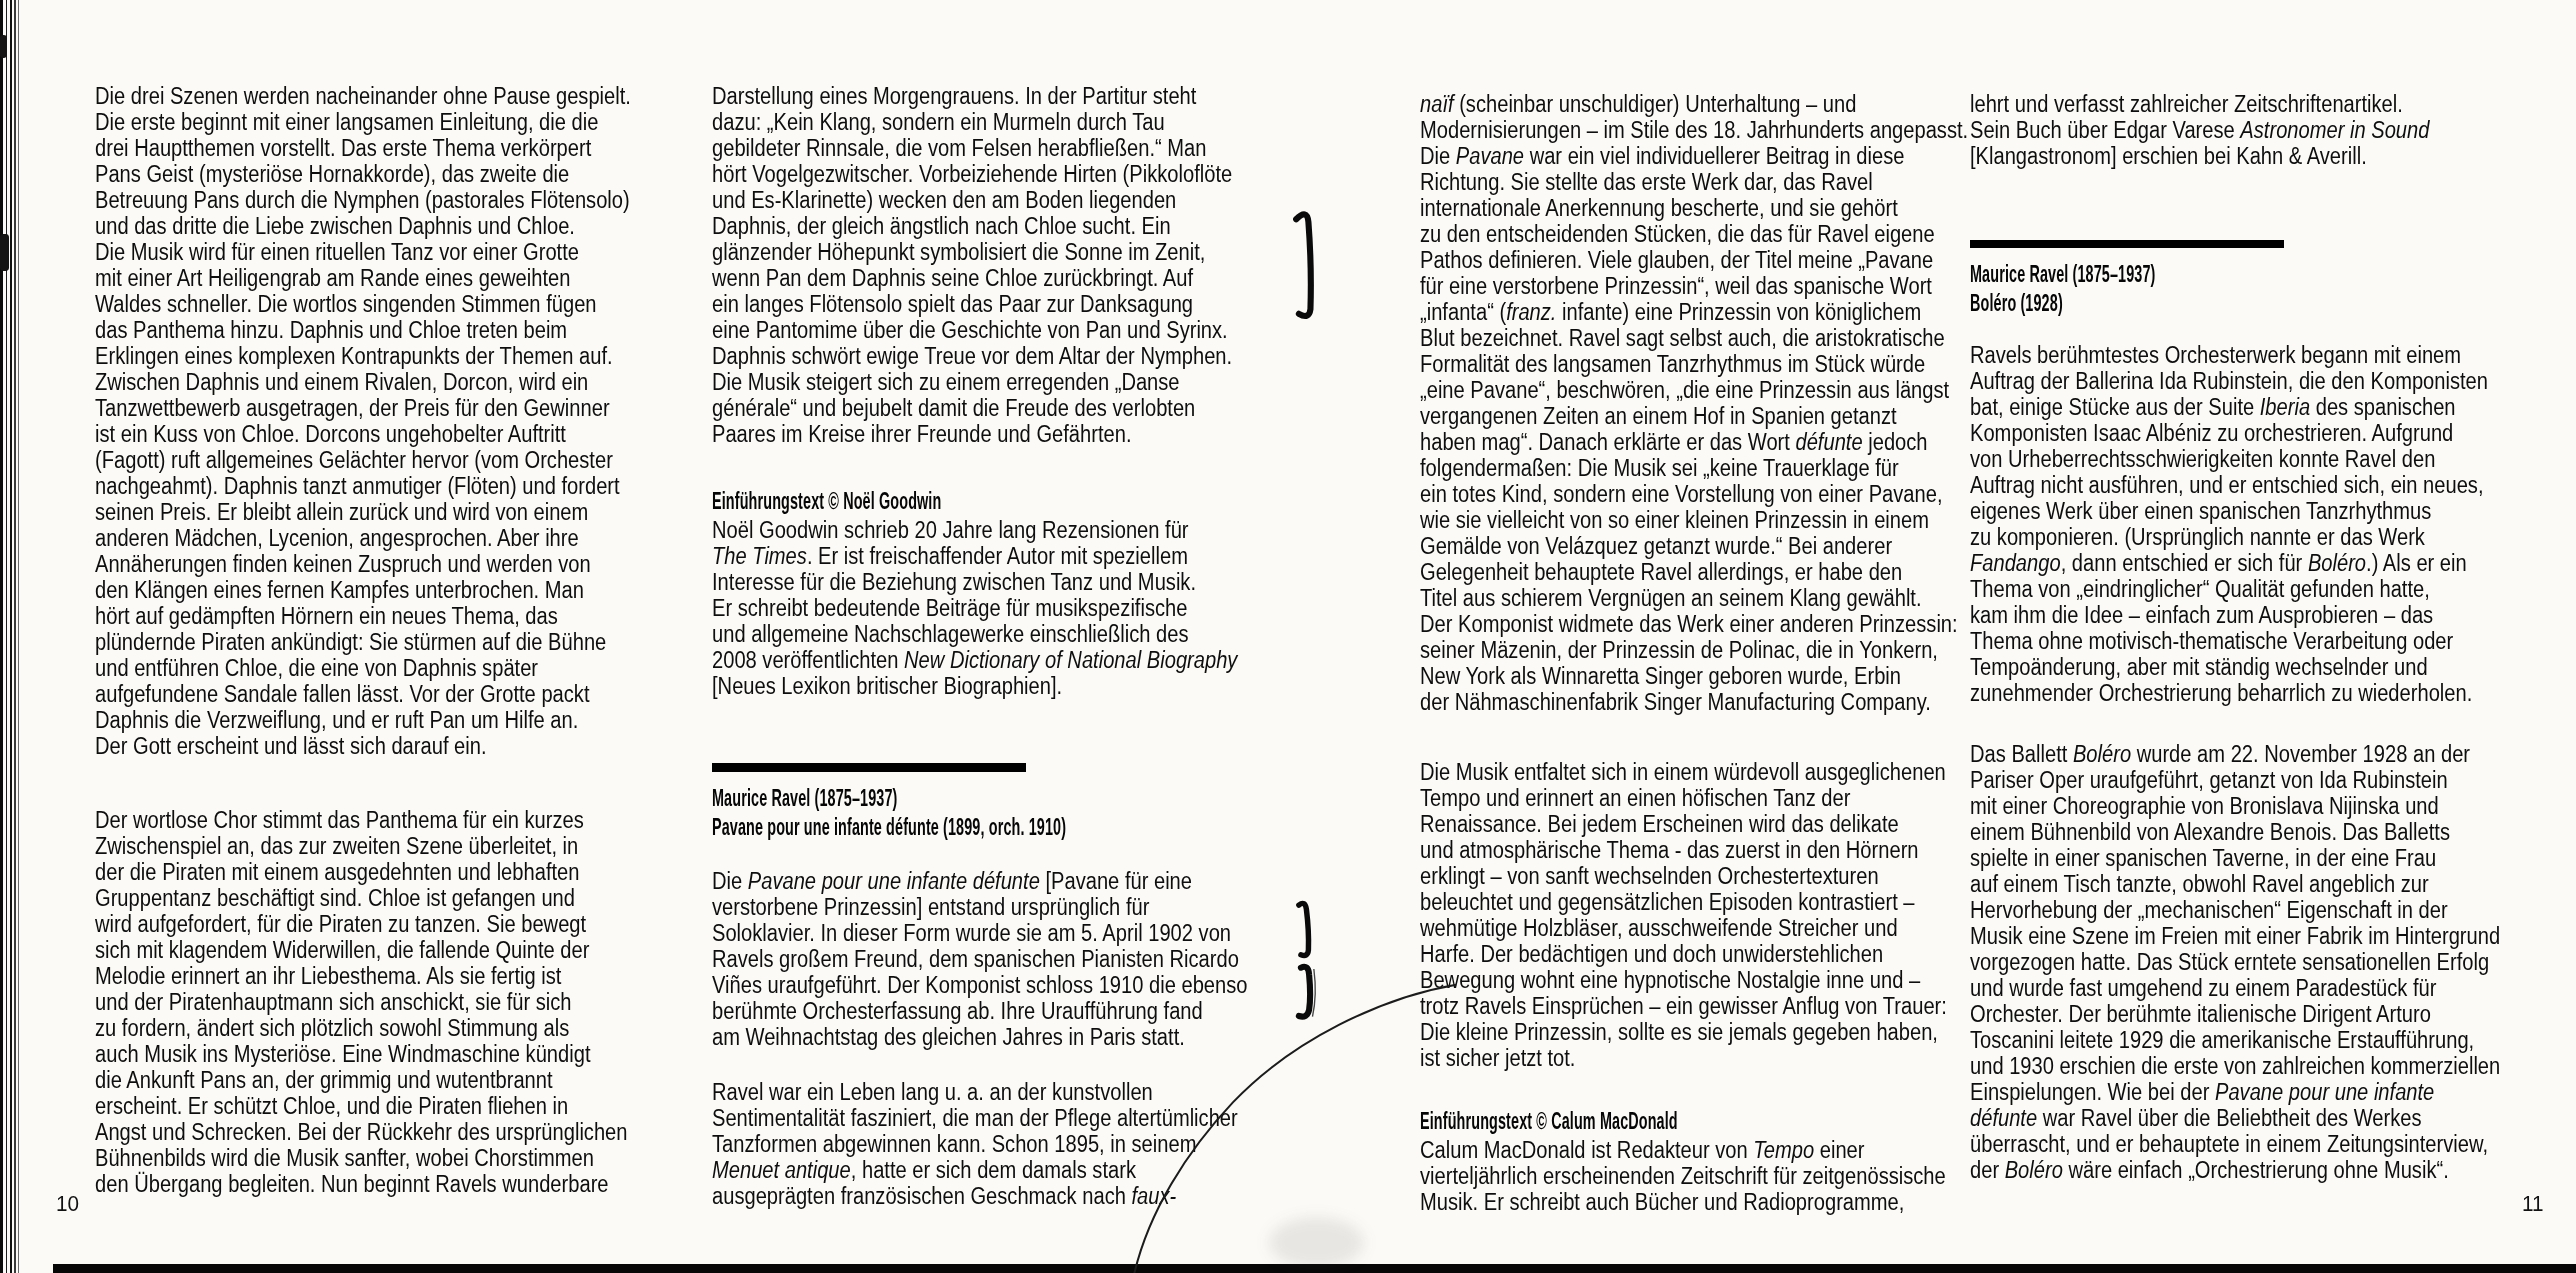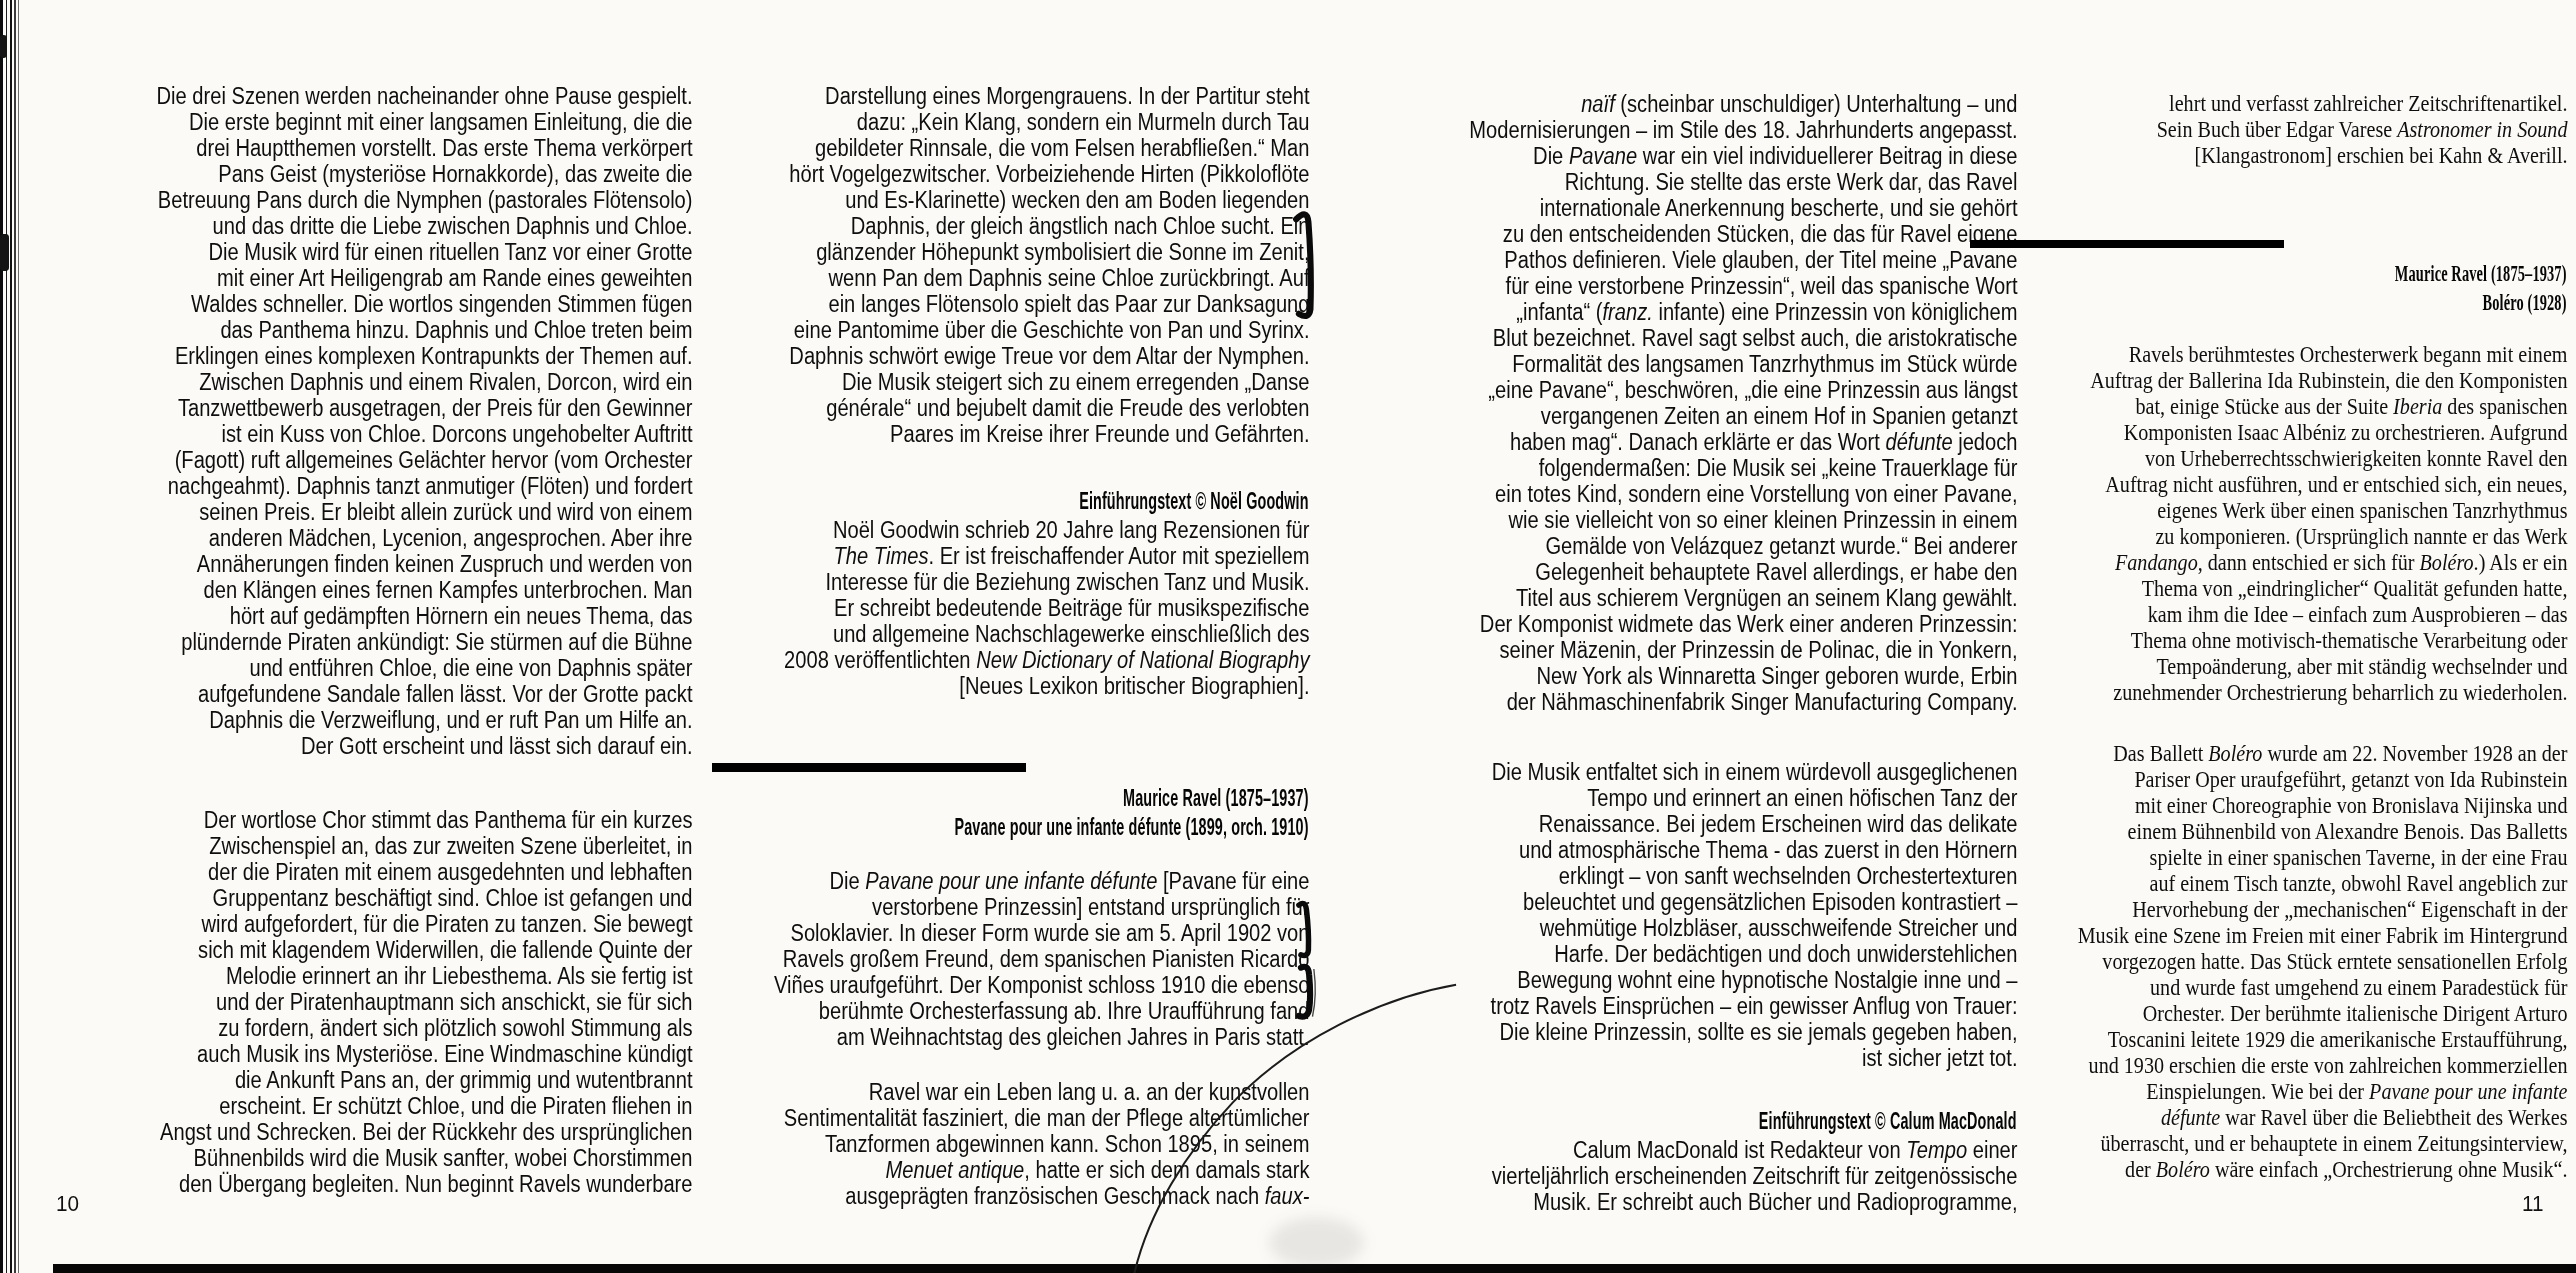--- a/index.html
+++ b/index.html
@@ -2,21 +2,21 @@
 <html style="font-size:11px"><head>
 <meta charset="utf-8">
 <style>
   html,body{margin:0;padding:0;}
   body{
     width:2576px;height:1274px;position:relative;overflow:hidden;
     background:#fbfaf6;
     font-family:"Liberation Sans",sans-serif;
     color:#101010;
   }
-  .col{position:absolute;text-align:right;}
+  .col{position:absolute;}
   .para{
     font-size:23px;line-height:26px;white-space:pre-line;
     transform:scaleX(0.875);transform-origin:0 0;width:114%;
     color:#0e0e0e;
   }
   .bighead{
     font-size:24px;line-height:29px;font-weight:700;white-space:pre-line;
     transform:scaleX(0.60);transform-origin:0 0;width:166%;
     color:#060606;letter-spacing:0.2px;
   }
@@ -70,21 +70,21 @@
   <div class="para" style="margin-top:29px;">Ravel war ein Leben lang u. a. an der kunstvollen<br>Sentimentalität fasziniert, die man der Pflege altertümlicher<br>Tanzformen abgewinnen kann. Schon 1895, in seinem<br><i>Menuet antique</i>, hatte er sich dem damals stark<br>ausgeprägten französischen Geschmack nach <i>faux-</i></div>
 </div>
 
 <div class="col" style="left:1377px;top:91px;width:599px;margin-left:43px;">
   <div class="para"><i>naïf</i> (scheinbar unschuldiger) Unterhaltung – und<br>Modernisierungen – im Stile des 18. Jahrhunderts angepasst.<br>Die <i>Pavane</i> war ein viel individuellerer Beitrag in diese<br>Richtung. Sie stellte das erste Werk dar, das Ravel<br>internationale Anerkennung bescherte, und sie gehört<br>zu den entscheidenden Stücken, die das für Ravel eigene<br>Pathos definieren. Viele glauben, der Titel meine „Pavane<br>für eine verstorbene Prinzessin“, weil das spanische Wort<br>„infanta“ (<i>franz.</i> infante) eine Prinzessin von königlichem<br>Blut bezeichnet. Ravel sagt selbst auch, die aristokratische<br>Formalität des langsamen Tanzrhythmus im Stück würde<br>„eine Pavane“, beschwören, „die eine Prinzessin aus längst<br>vergangenen Zeiten an einem Hof in Spanien getanzt<br>haben mag“. Danach erklärte er das Wort <i>défunte</i> jedoch<br>folgendermaßen: Die Musik sei „keine Trauerklage für<br>ein totes Kind, sondern eine Vorstellung von einer Pavane,<br>wie sie vielleicht von so einer kleinen Prinzessin in einem<br>Gemälde von Velázquez getanzt wurde.“ Bei anderer<br>Gelegenheit behauptete Ravel allerdings, er habe den<br>Titel aus schierem Vergnügen an seinem Klang gewählt.<br>Der Komponist widmete das Werk einer anderen Prinzessin:<br>seiner Mäzenin, der Prinzessin de Polinac, die in Yonkern,<br>New York als Winnaretta Singer geboren wurde, Erbin<br>der Nähmaschinenfabrik Singer Manufacturing Company.</div>
   <div class="para" style="margin-top:44px;">Die Musik entfaltet sich in einem würdevoll ausgeglichenen<br>Tempo und erinnert an einen höfischen Tanz der<br>Renaissance. Bei jedem Erscheinen wird das delikate<br>und atmosphärische Thema - das zuerst in den Hörnern<br>erklingt – von sanft wechselnden Orchestertexturen<br>beleuchtet und gegensätzlichen Episoden kontrastiert –<br>wehmütige Holzbläser, ausschweifende Streicher und<br>Harfe. Der bedächtigen und doch unwiderstehlichen<br>Bewegung wohnt eine hypnotische Nostalgie inne und –<br>trotz Ravels Einsprüchen – ein gewisser Anflug von Trauer:<br>Die kleine Prinzessin, sollte es sie jemals gegeben haben,<br>ist sicher jetzt tot.</div>
   <div class="inhead" style="margin-top:37px;">Einführungstext © Calum MacDonald</div>
   <div class="para">Calum MacDonald ist Redakteur von <i>Tempo</i> einer<br>vierteljährlich erscheinenden Zeitschrift für zeitgenössische<br>Musik. Er schreibt auch Bücher und Radioprogramme,</div>
 </div>
 
-<div class="col" style="left:1970px;top:91px;width:599px;font-family:Liberation Serif, serif;">
+<div class="col" style="left:1970px;top:91px;width:599px;">
   <div class="para">lehrt und verfasst zahlreicher Zeitschriftenartikel.<br>Sein Buch über Edgar Varese <i>Astronomer in Sound</i><br>[Klangastronom] erschien bei Kahn &amp; Averill.</div>
   <div class="rule" style="margin-top:71px;"></div>
   <div class="bighead" style="margin-top:11px;"><span>Maurice Ravel (1875–1937)</span>
 <span>Boléro (1928)</span></div>
   <div class="para" style="margin-top:24.5px;">Ravels berühmtestes Orchesterwerk begann mit einem<br>Auftrag der Ballerina Ida Rubinstein, die den Komponisten<br>bat, einige Stücke aus der Suite <i>Iberia</i> des spanischen<br>Komponisten Isaac Albéniz zu orchestrieren. Aufgrund<br>von Urheberrechtsschwierigkeiten konnte Ravel den<br>Auftrag nicht ausführen, und er entschied sich, ein neues,<br>eigenes Werk über einen spanischen Tanzrhythmus<br>zu komponieren. (Ursprünglich nannte er das Werk<br><i>Fandango</i>, dann entschied er sich für <i>Boléro</i>.) Als er ein<br>Thema von „eindringlicher“ Qualität gefunden hatte,<br>kam ihm die Idee – einfach zum Ausprobieren – das<br>Thema ohne motivisch-thematische Verarbeitung oder<br>Tempoänderung, aber mit ständig wechselnder und<br>zunehmender Orchestrierung beharrlich zu wiederholen.</div>
   <div class="para" style="margin-top:35px;">Das Ballett <i>Boléro</i> wurde am 22. November 1928 an der<br>Pariser Oper uraufgeführt, getanzt von Ida Rubinstein<br>mit einer Choreographie von Bronislava Nijinska und<br>einem Bühnenbild von Alexandre Benois. Das Balletts<br>spielte in einer spanischen Taverne, in der eine Frau<br>auf einem Tisch tanzte, obwohl Ravel angeblich zur<br>Hervorhebung der „mechanischen“ Eigenschaft in der<br>Musik eine Szene im Freien mit einer Fabrik im Hintergrund<br>vorgezogen hatte. Das Stück erntete sensationellen Erfolg<br>und wurde fast umgehend zu einem Paradestück für<br>Orchester. Der berühmte italienische Dirigent Arturo<br>Toscanini leitete 1929 die amerikanische Erstaufführung,<br>und 1930 erschien die erste von zahlreichen kommerziellen<br>Einspielungen. Wie bei der <i>Pavane pour une infante</i><br><i>défunte</i> war Ravel über die Beliebtheit des Werkes<br>überrascht, und er behauptete in einem Zeitungsinterview,<br>der <i>Boléro</i> wäre einfach „Orchestrierung ohne Musik“.</div>
 </div>
 
 <div class="pagenum" style="left:56px;top:1191px;">10</div>
 <div class="pagenum" style="left:2522px;top:1191px;">11</div>

